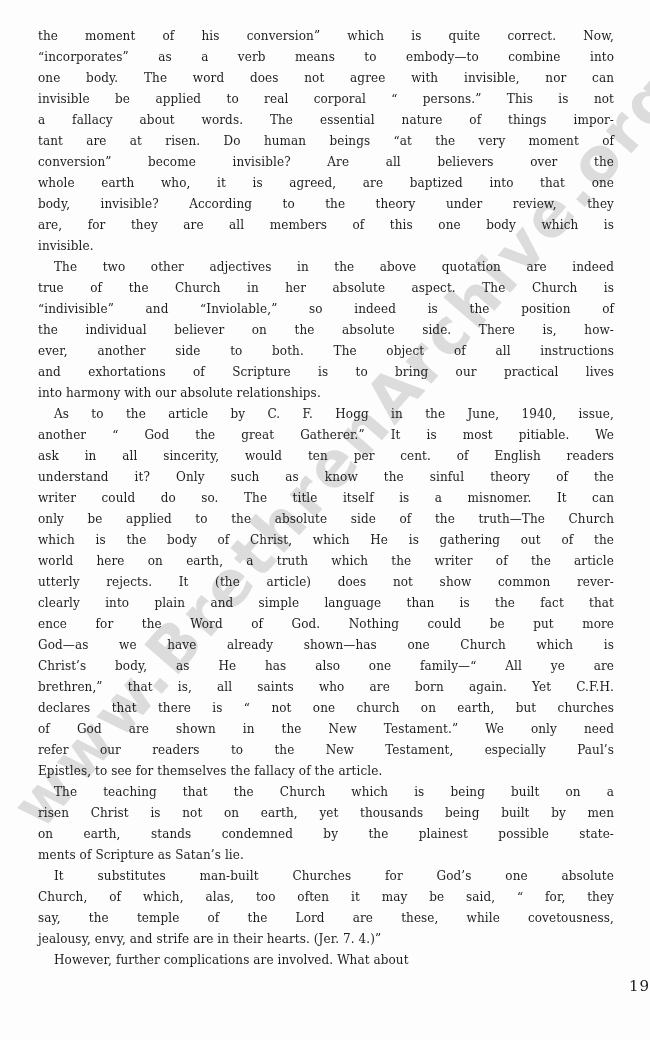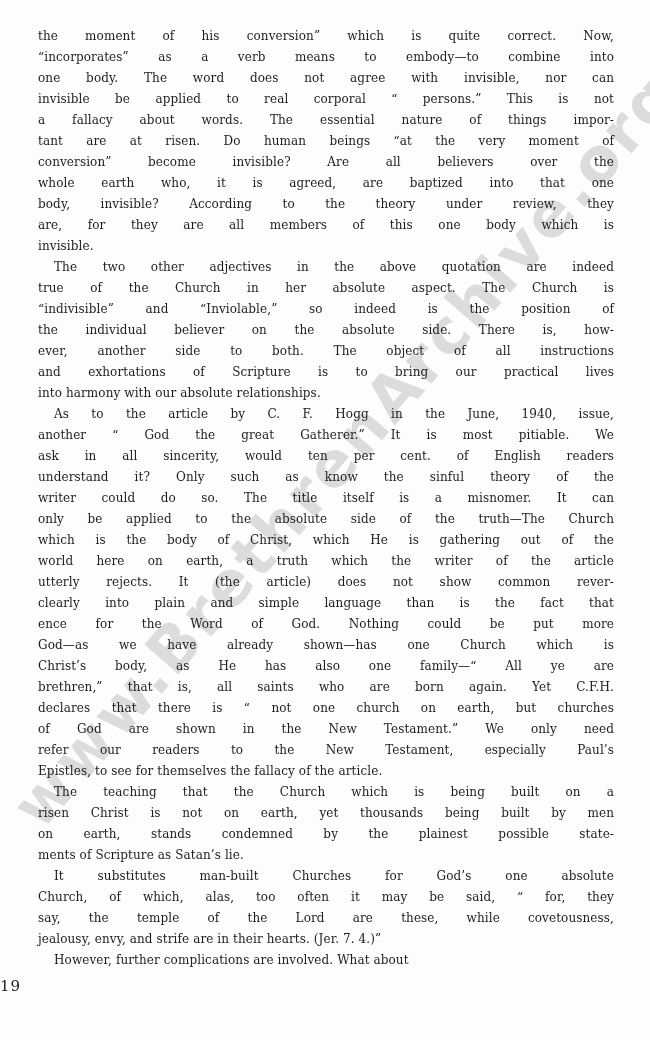--- a/index.html
+++ b/index.html
@@ -46,21 +46,21 @@
   }
   .line.plast{
     text-align-last:left;
     white-space:normal;
   }
   .line.indent{
     padding-left:16px;
   }
   .page-number{
     position:absolute;left:0;top:977px;width:650px;
-    text-align:left;
+    text-align:right;
     font-size:15px;
     letter-spacing:1px;
     z-index:1;
   }
 </style>
 </head>
 <body>
 
 <main class="page">
   <div class="watermark">www.BrethrenArchive.org</div>

